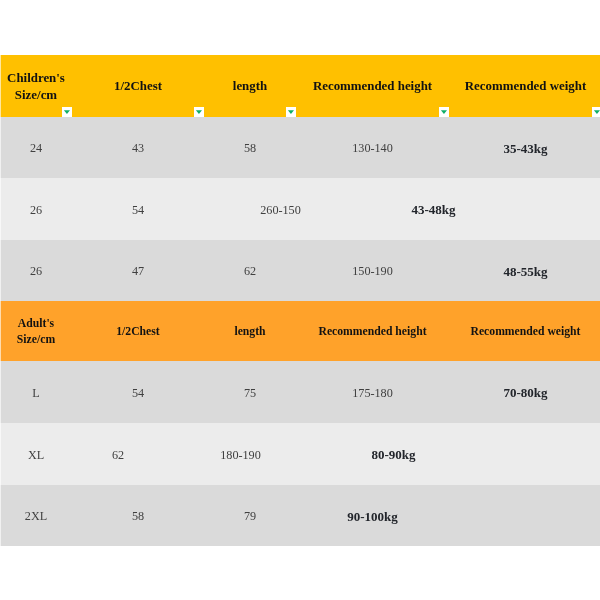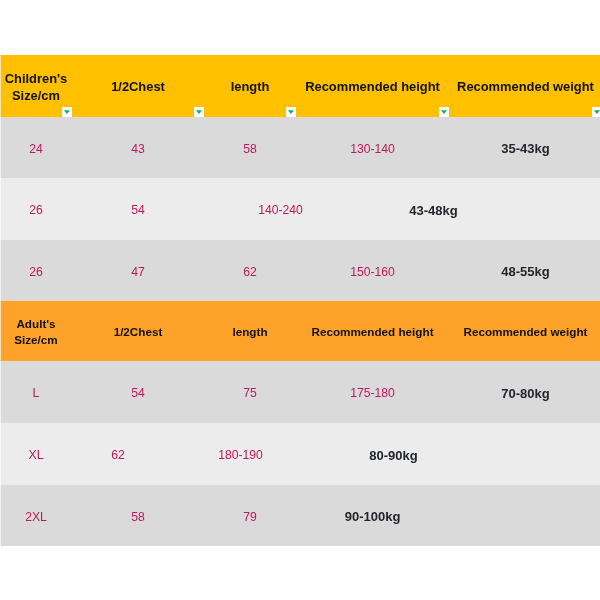--- a/index.html
+++ b/index.html
@@ -11,20 +11,21 @@
     background: #ffffff;
     font-family: "Liberation Sans", sans-serif;
     -webkit-font-smoothing: antialiased;
   }
   #page {
     position: relative;
     width: 600px;
     height: 600px;
     overflow: hidden;
     background: #ffffff;
+    font-family: Liberation Serif, serif;
   }
   .table {
     position: absolute;
     left: 0px;
     top: 55px;
     width: 602px;
   }
   .row {
     display: flex;
     width: 602px;
@@ -70,21 +71,21 @@
   }
   .drow { height: 62px; }
   .drow.r1 { height: 61px; }
   .drow.r2 { height: 62px; }
   .drow.r3 { height: 61px; }
   .drow.r4 { height: 62px; }
   .drow.r5 { height: 62px; }
   .drow.r6 { height: 61px; }
   .drow .cell {
     font-size: 12.2px;
-    color: #be185d;
+    color: #404040;
     padding-top: 2px;
   }
   .drow .cell.bold { font-weight: bold; color: #22252b; font-size: 13px; }
   .bg-dark { background: #dadada; }
   .bg-light { background: #ececec; }
 
   .left-edge-highlight {
     position: absolute;
     left: 0;
     top: 55px;
@@ -159,28 +160,28 @@
     <div class="row drow r1 bg-dark">
       <div class="cell c0">24</div>
       <div class="cell c1">43</div>
       <div class="cell c2">58</div>
       <div class="cell c3">130-140</div>
       <div class="cell c4 bold">35-43kg</div>
     </div>
     <div class="row drow r2 bg-light">
       <div class="cell c0">26</div>
       <div class="cell c1">54</div>
-      <div class="cell c3">140-240</div>
+      <div class="cell c3">260-150</div>
       <div class="cell c4 bold">43-48kg</div>
     </div>
     <div class="row drow r3 bg-dark">
       <div class="cell c0">26</div>
       <div class="cell c1">47</div>
       <div class="cell c2">62</div>
-      <div class="cell c3">150-160</div>
+      <div class="cell c3">150-190</div>
       <div class="cell c4 bold">48-55kg</div>
     </div>
 
     <div class="row hdr-orange">
       <div class="cell c0">
         <div class="twoline">
           <div>Adult's</div>
           <div>Size/cm</div>
         </div>
       </div>

